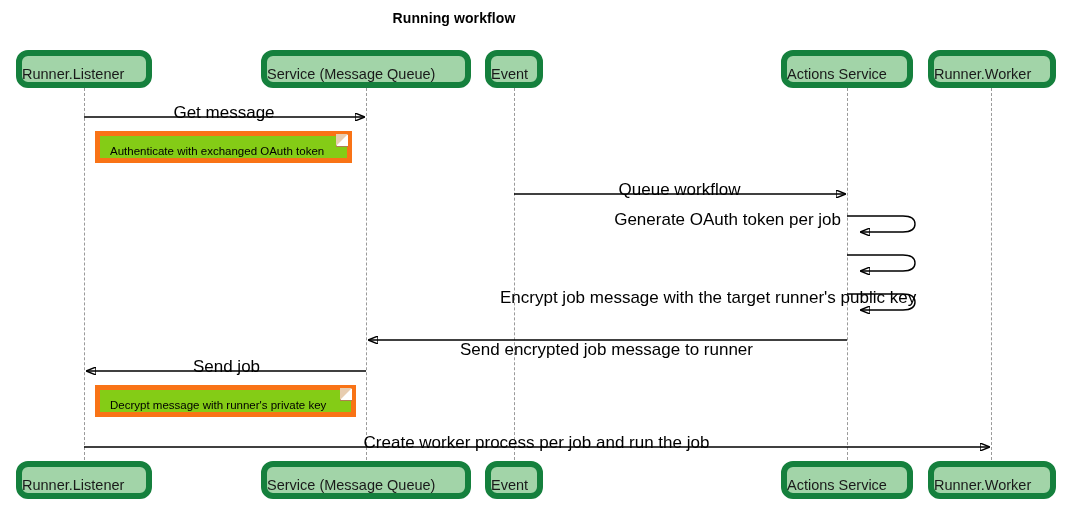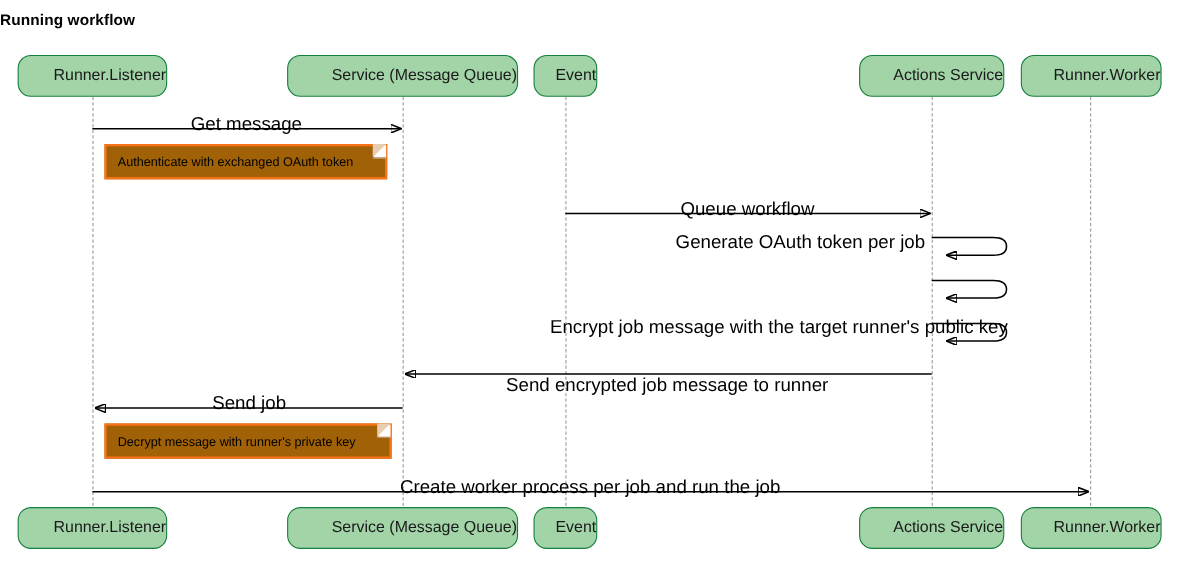--- a/index.html
+++ b/index.html
@@ -16,58 +16,59 @@
     width: 1072px;
     height: 523px;
     background: #ffffff;
     overflow: hidden;
   }
   #title {
     position: absolute;
     left: 0;
     top: 10px;
     width: 872px;
-    text-align: left;
+    text-align: center;
     font-size: 14px;
     font-weight: bold;
     color: #000000;
     letter-spacing: 0.1px;
+    padding-left: 18px;
   }
   .lifeline {
     position: absolute;
     width: 0;
     border-left: 1px dashed #9a9a9a;
     top: 88px;
     height: 372px;
   }
   .actor {
     position: absolute;
     box-sizing: border-box;
     background: #a2d4a8;
-    border: 1px solid #15803d;
+    border: 6px solid #15803d;
     border-radius: 12px;
     height: 38px;
     line-height: 36px;
-    text-align: right;
+    text-align: left;
     font-size: 14.5px;
     color: #1a1a1a;
     white-space: nowrap;
   }
   .msg-label {
     position: absolute;
     font-size: 17px;
     color: #000000;
     white-space: nowrap;
     text-align: center;
   }
   .note {
     position: absolute;
     box-sizing: border-box;
-    background: #a16207;
-    border: 2px solid #f97316;
+    background: #84cc16;
+    border: 5px solid #f97316;
     height: 32px;
     line-height: 30px;
     font-size: 11.5px;
     color: #000000;
     padding-left: 10px;
     white-space: nowrap;
   }
   .note .fold {
     position: absolute;
     right: -1px;

